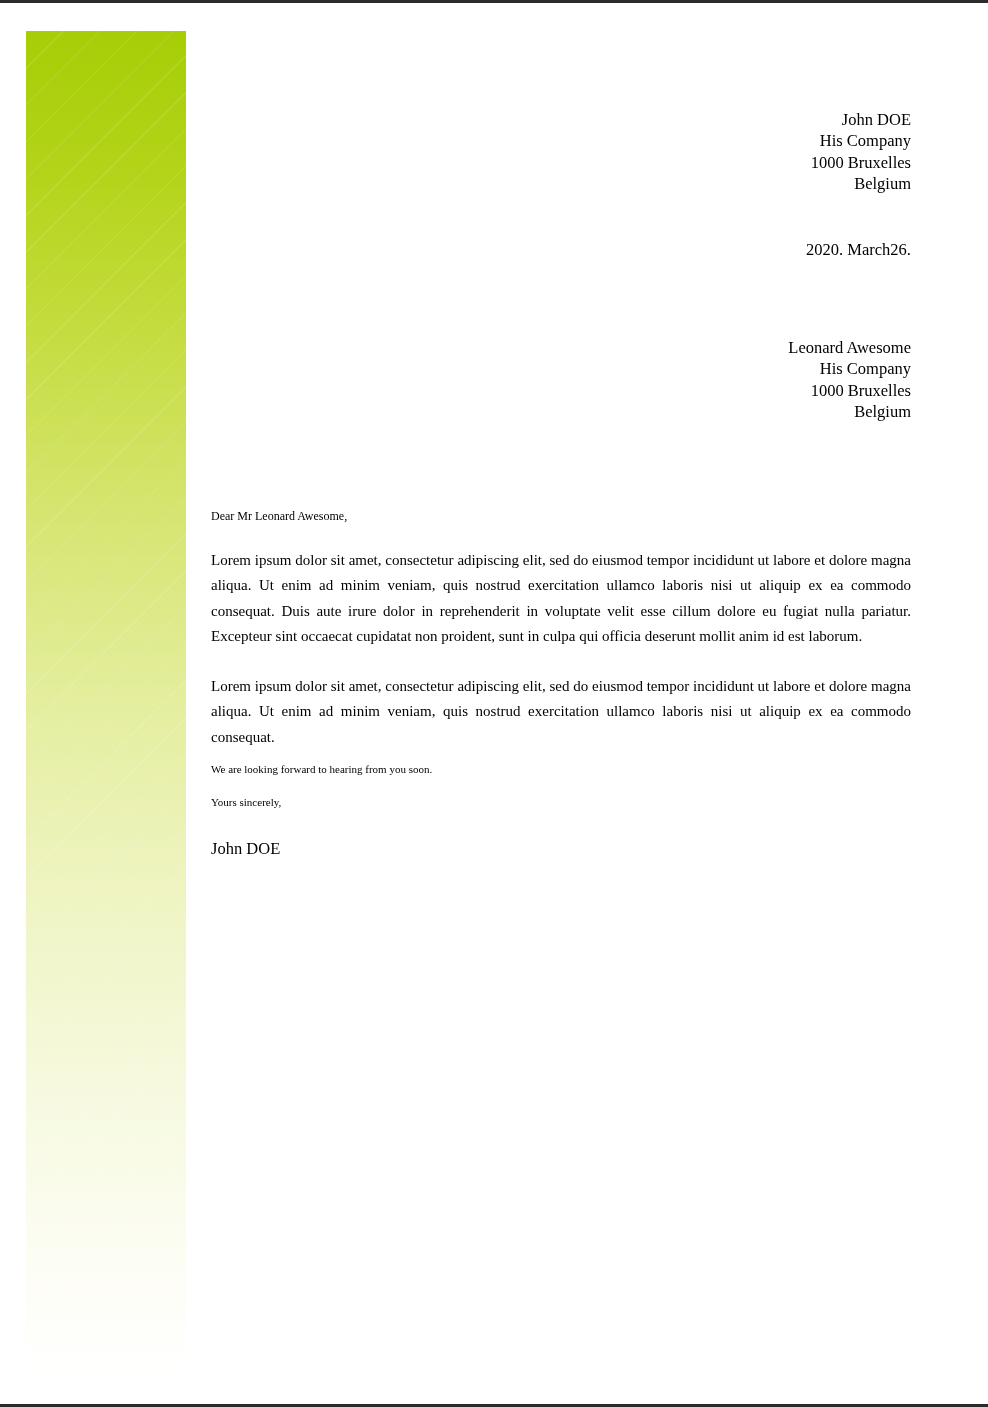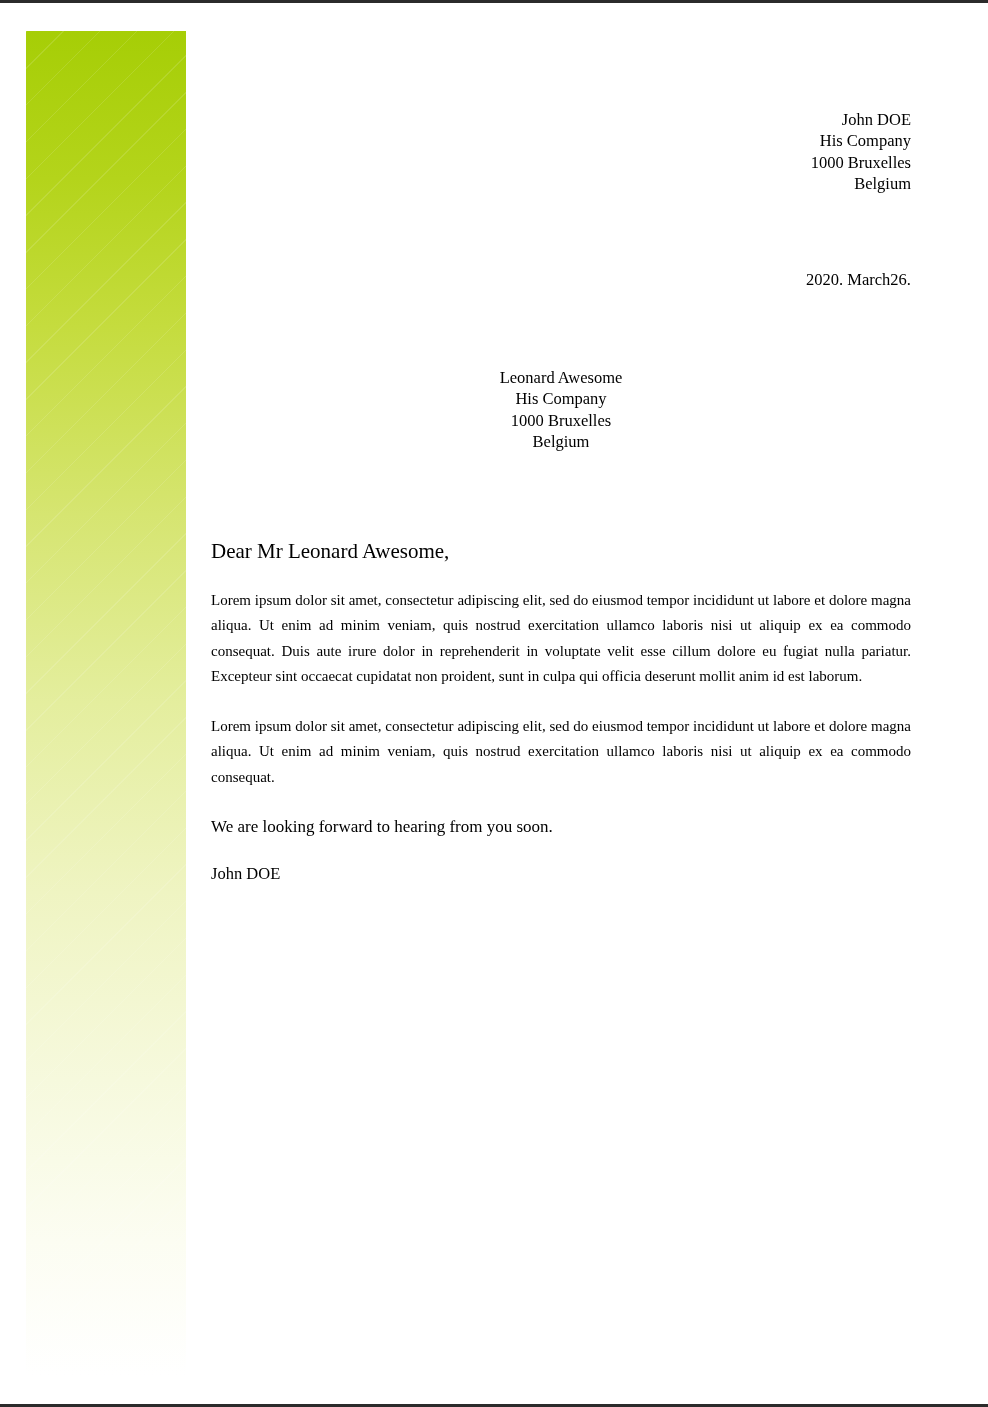--- a/index.html
+++ b/index.html
@@ -75,42 +75,42 @@
   .sender {
     text-align: right;
     font-size: 16.5px;
     line-height: 21.4px;
     margin-top: 78px;
   }
   .date {
     text-align: right;
     font-size: 16.5px;
     line-height: 21.4px;
-    margin-top: 74px;
+    margin-top: 44px;
   }
   .recipient {
-    text-align: center;
+    text-align: right;
     font-size: 16.5px;
     line-height: 21.4px;
     margin-top: 77px;
   }
   .salutation {
-    font-size: 21px;
+    font-size: 12px;
     margin-top: 86px;
   }
   .body-par {
     font-size: 15px;
     line-height: 25.5px;
     text-align: justify;
     margin-top: 24px;
   }
   .closing-line {
-    font-size: 17px;
+    font-size: 11px;
     line-height: 25.5px;
-    margin-top: 24px;
+    margin-top: 7px;
   }
   .signature {
     font-size: 16.5px;
     margin-top: 24px;
   }
   .nowrap-block div { white-space: nowrap; }
 </style>
 </head>
 <body>
 
@@ -140,17 +140,18 @@
         <div>1000 Bruxelles</div>
         <div>Belgium</div>
       </div>
 
       <div class="salutation">Dear Mr Leonard Awesome,</div>
 
       <div class="body-par">Lorem ipsum dolor sit amet, consectetur adipiscing elit, sed do eiusmod tempor incididunt ut labore et dolore magna aliqua. Ut enim ad minim veniam, quis nostrud exercitation ullamco laboris nisi ut aliquip ex ea commodo consequat. Duis aute irure dolor in reprehenderit in voluptate velit esse cillum dolore eu fugiat nulla pariatur. Excepteur sint occaecat cupidatat non proident, sunt in culpa qui officia deserunt mollit anim id est laborum.</div>
       <div class="body-par">Lorem ipsum dolor sit amet, consectetur adipiscing elit, sed do eiusmod tempor incididunt ut labore et dolore magna aliqua. Ut enim ad minim veniam, quis nostrud exercitation ullamco laboris nisi ut aliquip ex ea commodo consequat.</div>
 
       <div class="closing-line">We are looking forward to hearing from you soon.</div>
+      <div class="closing-line">Yours sincerely,</div>
       <div class="signature">John DOE</div>
 
     </div>
   </div>
 </div>
 
 </body></html>

